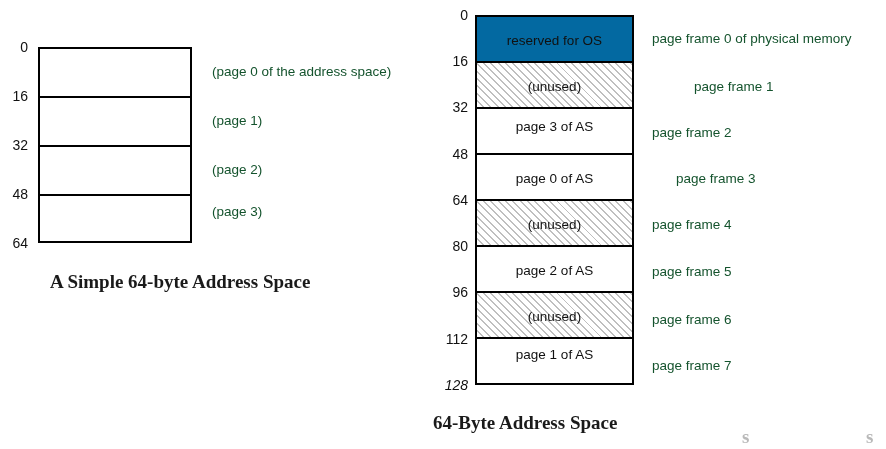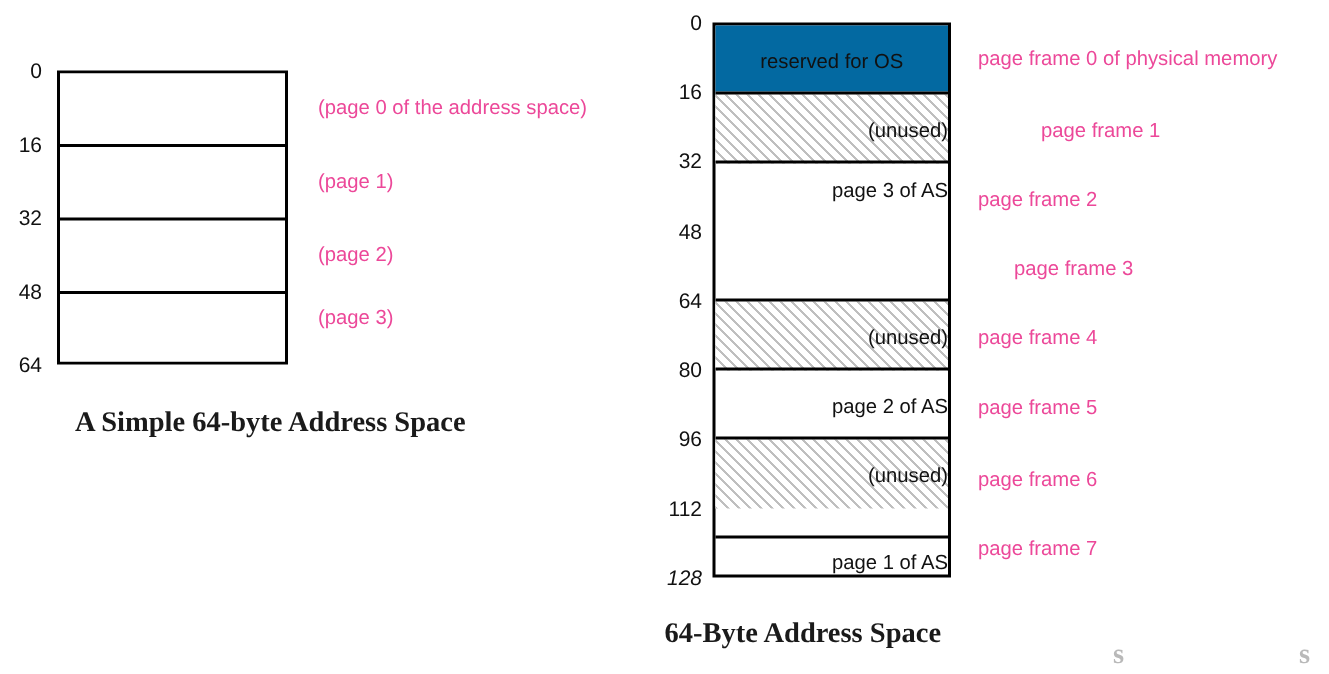--- a/index.html
+++ b/index.html
@@ -25,21 +25,21 @@
     line-height: 14px;
     color: #111111;
     text-align: right;
     white-space: nowrap;
   }
   .side-label {
     position: absolute;
     font-family: "Liberation Sans", sans-serif;
     font-size: 13.5px;
     line-height: 14px;
-    color: #ec4899;
+    color: #14532d;
     white-space: nowrap;
   }
   .caption {
     position: absolute;
     font-family: "Liberation Serif", serif;
     font-weight: bold;
     font-size: 19px;
     line-height: 22px;
     color: #1a1a1a;
     white-space: nowrap;
@@ -83,21 +83,20 @@
     left: 0;
     width: 100%;
     box-sizing: border-box;
     display: flex;
     align-items: center;
     justify-content: center;
     overflow: hidden;
   }
   .pm-row.divider {
     border-top: 2px solid #000000;
-    justify-content: flex-end;
   }
   .pm-row.fill-gray {
     background: #0369a1;
   }
   .pm-row.fill-hatch {
     background-color: #ffffff;
     background-image: repeating-linear-gradient(
       45deg,
       #bfbfbf 0px,
       #bfbfbf 1.4px,
@@ -175,48 +174,51 @@
       </div>
 
       <div class="pm-row fill-hatch divider" style="top:44px; height:48px;">
         <span class="pm-row-text">(unused)</span>
       </div>
 
       <div class="pm-row divider" style="top:90px; height:36px;">
         <span class="pm-row-text">page 3 of AS</span>
       </div>
 
+      <div class="pm-row divider" style="top:136px; height:48px;">
+        <span class="pm-row-text">page 0 of AS</span>
+      </div>
 
       <div class="pm-row fill-hatch divider" style="top:182px; height:48px;">
         <span class="pm-row-text">(unused)</span>
       </div>
 
       <div class="pm-row divider" style="top:228px; height:48px;">
         <span class="pm-row-text">page 2 of AS</span>
       </div>
 
       <div class="pm-row fill-hatch divider" style="top:274px; height:48px;">
         <span class="pm-row-text">(unused)</span>
       </div>
 
-      <div class="pm-row divider" style="top:320px; height:32px;margin-top:20px;">
+      <div class="pm-row divider" style="top:320px; height:32px;">
         <span class="pm-row-text">page 1 of AS</span>
       </div>
     </div>
 
     <div class="side-label" style="left:652px; top:32px;">page frame 0 of physical memory</div>
     <div class="side-label" style="left:652px; top:80px;padding-left:42px;">page frame 1</div>
     <div class="side-label" style="left:652px; top:126px;">page frame 2</div>
     <div class="side-label" style="left:652px; top:172px;padding-left:24px;">page frame 3</div>
     <div class="side-label" style="left:652px; top:218px;">page frame 4</div>
     <div class="side-label" style="left:652px; top:265px;">page frame 5</div>
     <div class="side-label" style="left:652px; top:313px;">page frame 6</div>
     <div class="side-label" style="left:652px; top:359px;">page frame 7</div>
 
-    <div id="pm-caption-clip" style="left:443px; top:412px; width:420px; height:28px;">
+    <div id="pm-caption-clip" style="left:433px; top:412px; width:420px; height:28px;">
       <div class="caption" style="left:0px; top:0px;">64-Byte Address Space</div>
     </div>
 
     <div class="ghost-glyph" style="left:742px; top:426px;">s</div>
     <div class="ghost-glyph" style="left:866px; top:426px;">s</div>
   </div>
 
 </div>
 
 </body></html>

